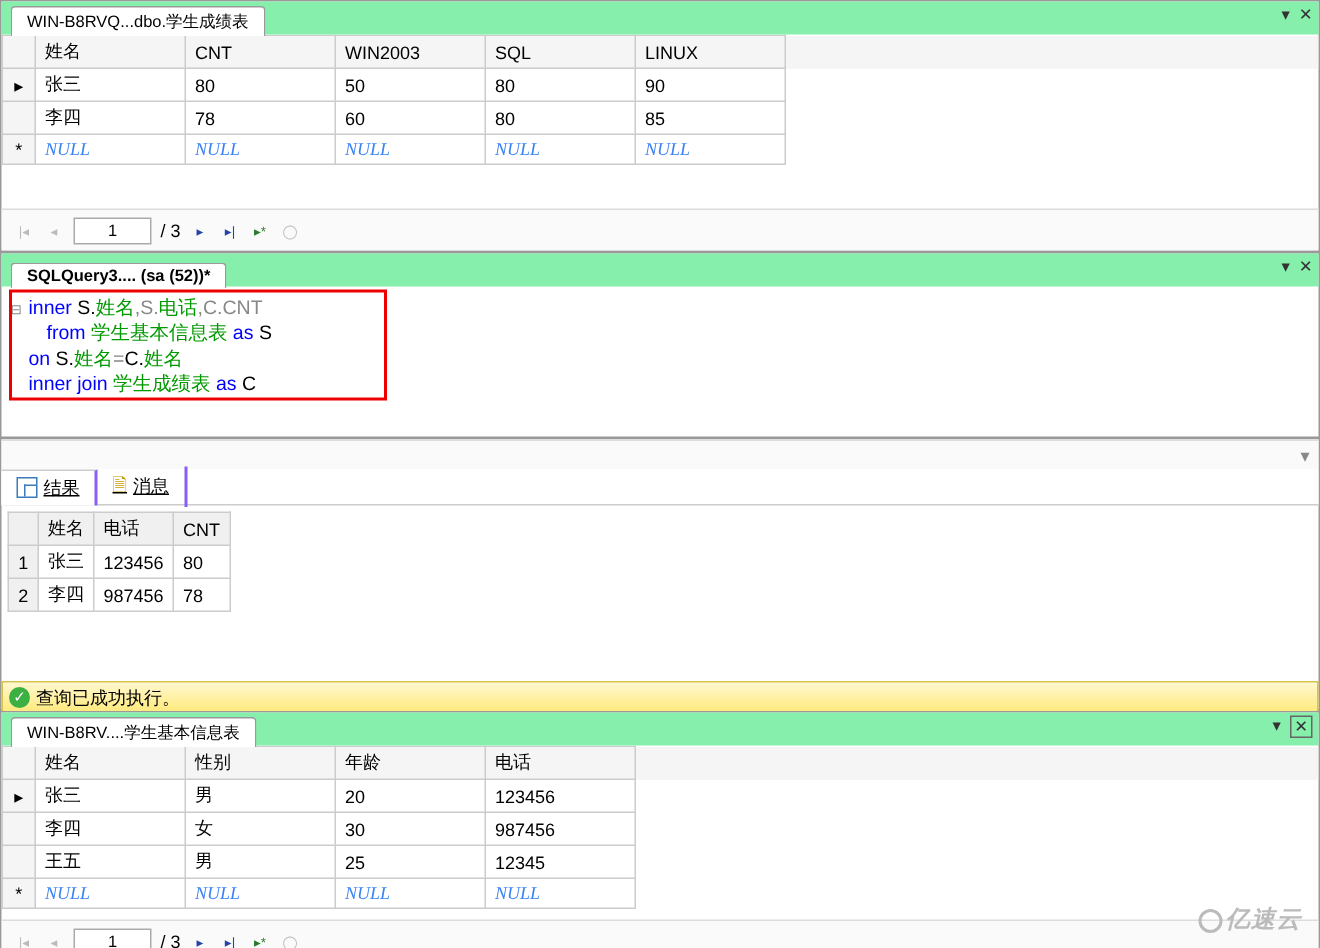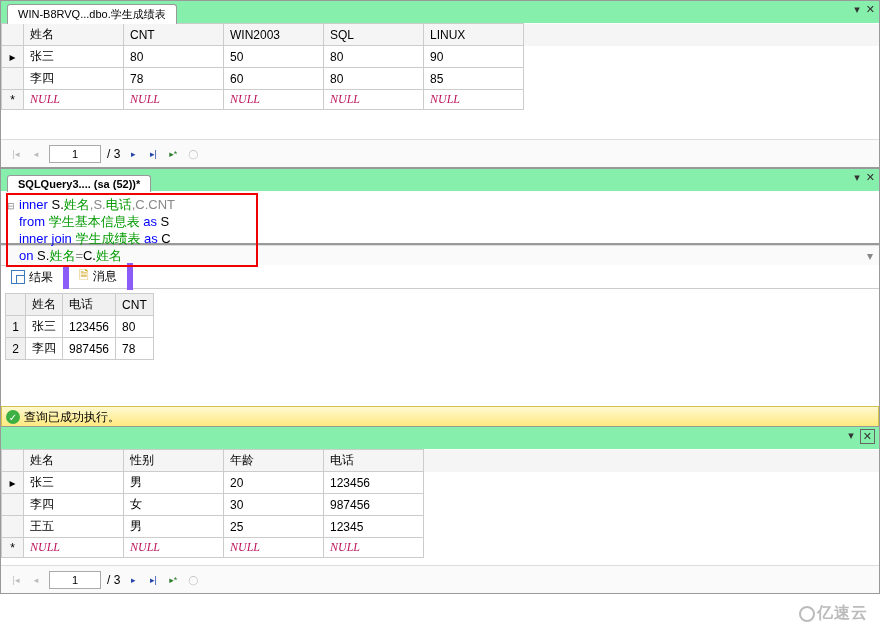--- a/index.html
+++ b/index.html
@@ -6,56 +6,56 @@
 body { width: 880px; height: 632px; background: #fff; font-size: 12px; color: #000; position: relative; overflow: hidden;}
 .panel { border: 1px solid #999; background: #fff; margin-bottom: 0; }
 .tab-strip { height: 22px; display: flex; align-items: flex-end; position: relative; background: #86efac;}
 .tab { background: #fff; border: 1px solid #999; border-bottom: none; border-top-left-radius: 3px; border-top-right-radius:3px; padding: 2px 10px; font-size: 11px; display:inline-block; position:relative; top:1px; margin-left:6px;}
 .tab-strip .ctrls { position:absolute; right:4px; top:2px; display:flex; gap:6px; font-size:11px; color:#333;}
 .tab-strip .ctrls span { cursor:pointer; }
 .grid { width: 100%; border-collapse: collapse; }
 .grid th, .grid td { border: 1px solid #ccc; text-align: left; padding: 2px 6px; height: 20px; font-size: 12px; font-weight: normal;}
 .grid th { background: #f5f5f5; }
 .grid .rowhdr { width: 22px; background: #f5f5f5; text-align:center; }
-.null { font-style: italic; font-family: "Times New Roman", serif; color: #be185d;}
+.null { font-style: italic; font-family: "Times New Roman", serif; color: #3b82f6;}
 .nav { height: 28px; display:flex; align-items:center; padding: 0 8px; gap: 6px; background:#fafafa; border-top:1px solid #ddd;}
 .nav .inp { width: 52px; height:18px; border:1px solid #aaa; text-align:center; font-size:11px;}
 .nav .btn { width:14px; height:14px; display:inline-flex; align-items:center; justify-content:center; font-size:9px; color:#33a;}
 .nav .btn.dis { color:#bbb;}
 .nav .btn.play { color:#2a7a2a;}
 .query-area { padding:6px; font-family: "Courier New", monospace; font-size:13px; line-height:1.3; position:relative;}
 .redbox { position:absolute; left:5px; top:2px; width:252px; height:74px; border:2px solid #e00; pointer-events:none;}
 .kw { color: #0000ff !important;}
 .obj { color: #009900;}
 .punc { color: #888;}
 .op { color:#888;}
 .result-tabs { height: 24px; display:flex; align-items:center; border-bottom:1px solid #ccc; background:#fff;}
-.result-tab { padding:3px 10px; border-right:6px solid #8b5cf6; display:flex; align-items:center; gap:4px; font-size:12px;}
+.result-tab { padding:3px 10px; border-right:2px solid #8b5cf6; display:flex; align-items:center; gap:4px; font-size:12px;text-decoration:underline;}
 .result-tab.active { background:#fff; border-top:1px solid #ccc;}
 .ico-grid { width:14px; height:14px; display:inline-block; border:1px solid #3a7abd; background:#fff; position:relative;}
 .ico-grid::before { content:""; position:absolute; left:30%; right:0; top:30%; bottom:0; border-left:1px solid #3a7abd; border-top:1px solid #3a7abd;}
 .ico-msg { font-size:12px; color:#c90;}
 .toolbar-spacer { height:20px; display:flex; align-items:center; justify-content:flex-end; padding:0 6px; color:#444; background:#fafafa; border-top:1px solid #ddd;}
 .toolbar-spacer .tri { color:#888; cursor:pointer;}
 .status { height: 22px; background: linear-gradient(#fff8d0,#ffe97a); border:1px solid #d6c34b; display:flex; align-items:center; font-size:12px; padding:0 4px;}
 .status .ok { width:14px; height:14px; border-radius:50%; background:#3cb043; color:#fff; display:inline-flex; align-items:center; justify-content:center; font-size:10px; margin-right:4px;}
 .status .right { margin-left:auto; display:flex; gap:2px;}
 .status .cell { border-left:1px solid #bda93a; padding:0 8px;}
 .grid2 { border-collapse:collapse;}
 .grid2 th,.grid2 td { border:1px solid #ccc; padding:2px 6px; font-size:12px; height:18px; font-weight:normal; text-align:left;}
 .grid2 th { background:#f0f0f0;}
 .grid2 .rh { background:#f0f0f0; text-align:center; width:20px;}
 .grid-wrap { padding:4px 6px 4px 4px; }
-.logo { position:absolute; right:12px; bottom:8px; font-size:16px; color:#bbb; font-weight:bold; letter-spacing:1px;margin-top:26px;}
+.logo { position:absolute; right:12px; bottom:8px; font-size:16px; color:#bbb; font-weight:bold; font-style:italic; letter-spacing:1px;margin-top:26px;}
 .logo .circ { display:inline-block; width:16px; height:16px; border:2px solid #bbb; border-radius:50%; vertical-align:middle; margin-right:2px;}
 .sel-arrow { color:#000;}
 .collapse-icon { color:#888; font-size:9px; display:inline-block; width:10px; margin-right:2px;}
 .star { color:#000; }
 .panel1 { height: 168px; }
-.panel2 { height: 76px; }
+.panel2 { height: 124px; }
 .panel3 { height: 182px; }
 .tbl1 th:not(.rowhdr){ width:100px;}
 .panel-inner { height: calc(100% - 22px); overflow:hidden; display:flex; flex-direction:column;}
 .grid-scroll{flex:1; overflow:auto;}
 </style>
 </head>
 <body>
 
 <div class="panel panel1">
   <div class="tab-strip">
@@ -125,23 +125,23 @@
   <div class="tab-strip">
     <div class="tab" style="font-weight:bold">SQLQuery3.... (sa (52))*</div>
     <div class="ctrls">
       <span>▾</span>
       <span>✕</span>
     </div>
   </div>
   <div class="query-area">
     <div class="redbox"></div>
     <div><span class="collapse-icon">⊟</span><span class="kw">inner</span><span> S.</span><span class="obj">姓名</span><span class="punc">,S.</span><span class="obj">电话</span><span class="punc">,C.CNT</span></div>
-    <div style="padding-left:12px"><span class="kw">from </span><span class="obj">学生基本信息表</span><span class="kw"> as </span><span>S</span></div>
+    <div style="padding-left:24px"><span class="kw">from </span><span class="obj">学生基本信息表</span><span class="kw"> as </span><span>S</span></div>
+    <div style="padding-left:12px"><span class="kw">on </span><span>S.</span><span class="obj">姓名</span><span class="op">=</span><span>C.</span><span class="obj">姓名</span></div>
     <div style="padding-left:12px"><span class="kw">inner join </span><span class="obj">学生成绩表</span><span class="kw"> as </span><span>C</span></div>
-    <div style="padding-left:12px"><span class="kw">on </span><span>S.</span><span class="obj">姓名</span><span class="op">=</span><span>C.</span><span class="obj">姓名</span></div>
   </div>
 </div>
 
 <div class="panel panel3">
   <div class="toolbar-spacer">
     <span class="tri">▾</span>
   </div>
   <div class="result-tabs">
     <div class="result-tab active">
       <span class="ico-grid"></span>
@@ -178,20 +178,21 @@
   </div>
   <div style="height:42px"></div>
   <div class="status">
     <span class="ok">✓</span>
     <span>查询已成功执行。</span>
   </div>
 </div>
 
 <div class="panel" style="height:168px">
   <div class="tab-strip">
+    <div class="tab">WIN-B8RV....学生基本信息表</div>
     <div class="ctrls">
       <span>▾</span>
       <span style="border:1px solid #666;padding:0 2px">✕</span>
     </div>
   </div>
   <div class="panel-inner">
     <div class="grid-scroll">
     <table class="grid tbl1">
       <tbody>
             <tr>

